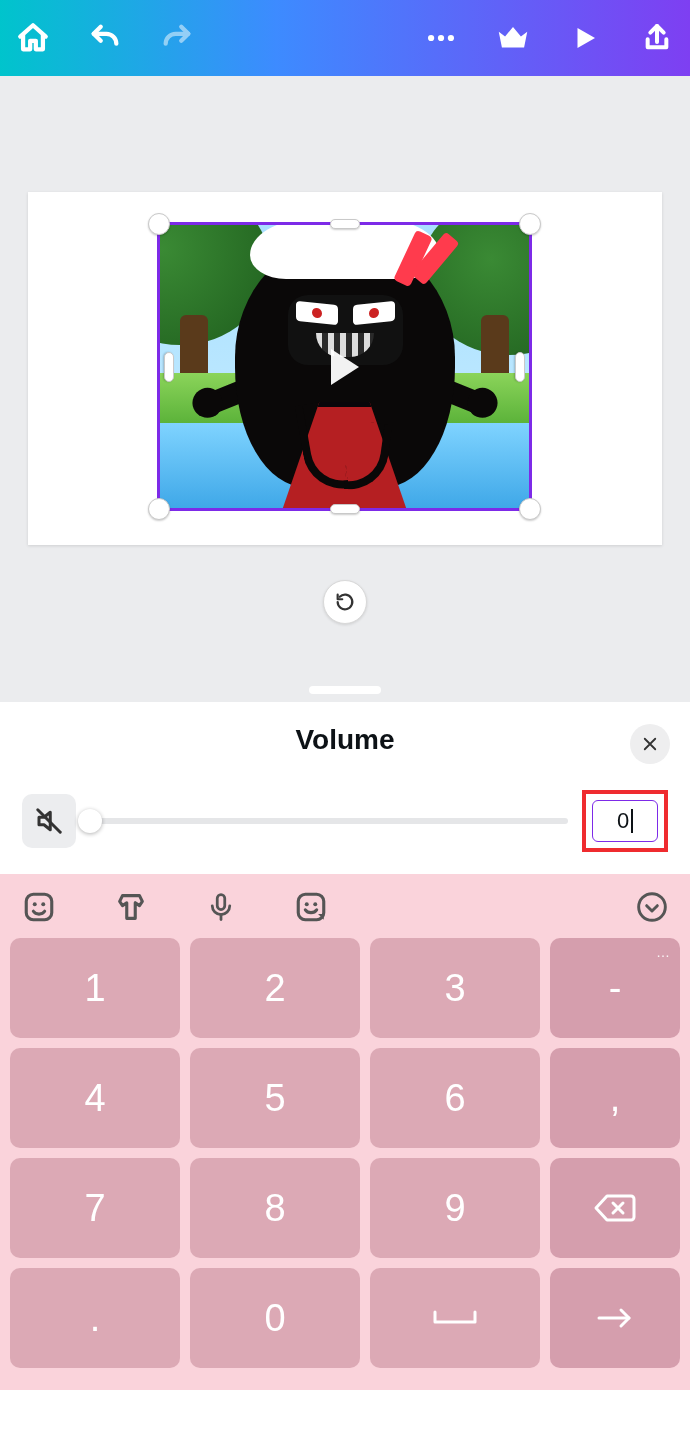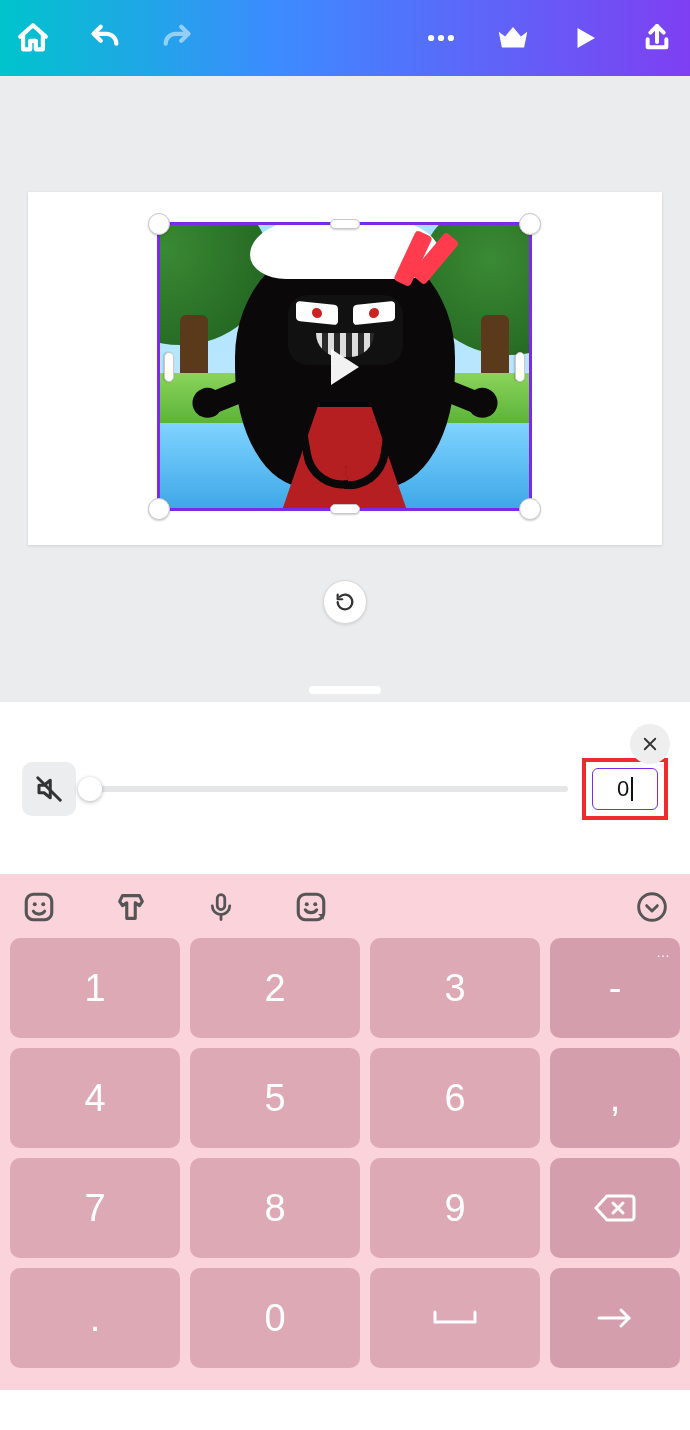--- a/index.html
+++ b/index.html
@@ -266,20 +266,21 @@
   <div class="rotbtn">
     <svg width="22" height="22" viewBox="0 0 24 24">
         <path class="stD" d="M4 12a8 8 0 1 0 2.3-5.7"></path>
         <path class="stD" d="M4 4v5h5"></path>
       </svg>
   </div>
   <div class="dragbar"></div>
 </div>
 
 <div class="panel">
+  <div class="panel-title">Volume</div>
   <div class="closebtn">
     <svg width="18" height="18" viewBox="0 0 24 24">
         <path class="stD" stroke-width="3" d="M5 5l14 14M19 5 5 19"></path>
       </svg>
   </div>
   <div class="volrow">
     <div class="mutebtn">
       <svg width="30" height="30" viewBox="0 0 24 24">
         <path class="stD" d="M4 9h4l5-4v14l-5-4H4z"></path>
         <path class="stD" d="M3 3l18 18"></path>

